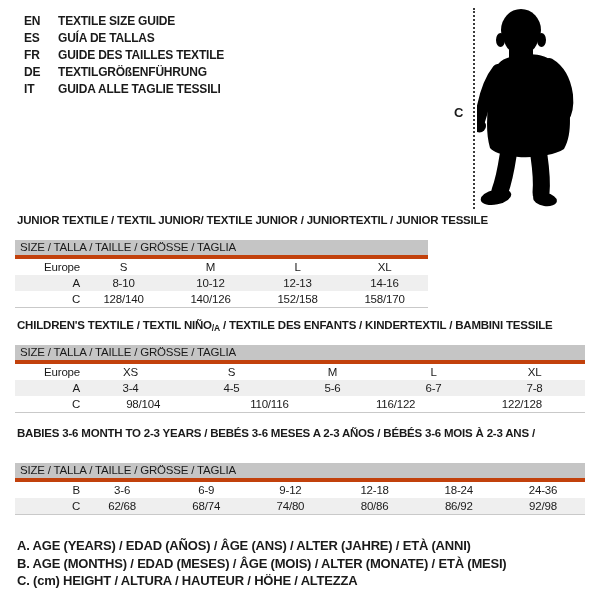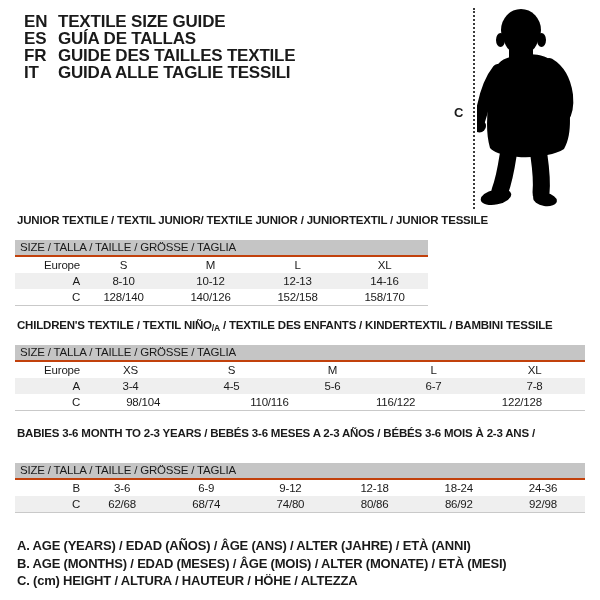--- a/index.html
+++ b/index.html
@@ -5,36 +5,36 @@
   html,body{margin:0;padding:0}
   body{
     width:600px;height:600px;position:relative;overflow:hidden;
     background:#ffffff;color:#1a1a1a;
     font-family:"Liberation Sans", sans-serif;
     -webkit-font-smoothing:antialiased;
   }
   
   .lang-block{position:absolute;left:24px;top:13px}
   .lang-row{display:flex;height:17px;line-height:17px;
-    font-size:17px;font-weight:700;letter-spacing:-0.2px;white-space:nowrap}
+    font-size:12px;font-weight:700;letter-spacing:-0.2px;white-space:nowrap}
   .lang-code{width:34px}
   
   .measure-line{position:absolute;left:473px;top:8px;height:201px;width:0;
     border-left:2px dotted #3a3a3a}
   .measure-label{position:absolute;left:454px;top:105px;
     font-size:13px;font-weight:700}
   .baby-figure{position:absolute;left:477px;top:7px}
   
   .sec-title{position:absolute;font-size:11.5px;font-weight:700;
     letter-spacing:-0.2px;white-space:nowrap}
   .sub{font-size:8.5px;vertical-align:-2px;font-weight:700}
   
   .size-table{position:absolute}
   .size-bar{height:15px;line-height:15px;background:#c5c5c5;
-    border-bottom:2px solid #c2410c;font-size:11.5px;padding-left:5px;
+    border-bottom:4px solid #c2410c;font-size:11.5px;padding-left:5px;
     letter-spacing:-0.2px;white-space:nowrap}
   .t-row{display:flex;height:16px;line-height:16px;font-size:11.5px;
     letter-spacing:-0.2px}
   .t-row .lbl{width:65px;padding-left:4px;box-sizing:border-box;text-align:right}
   .t-cell{flex:1;text-align:center}
   .stripe{background:#efefef}
   .t-last{border-bottom:1px solid #c9c9c9}
   
   .legend{position:absolute;left:17px;top:537px}
   .legend-line{height:17.5px;line-height:17.5px;font-size:13px;
@@ -48,20 +48,24 @@
     <span class="lang-code">EN</span>
     <span class="lang-label">TEXTILE SIZE GUIDE</span>
   </div>
   <div class="lang-row">
     <span class="lang-code">ES</span>
     <span class="lang-label">GUÍA DE TALLAS</span>
   </div>
   <div class="lang-row">
     <span class="lang-code">FR</span>
     <span class="lang-label">GUIDE DES TAILLES TEXTILE</span>
+  </div>
+  <div class="lang-row">
+    <span class="lang-code">DE</span>
+    <span class="lang-label">TEXTILGRÖßENFÜHRUNG</span>
   </div>
   <div class="lang-row">
     <span class="lang-code">IT</span>
     <span class="lang-label">GUIDA ALLE TAGLIE TESSILI</span>
   </div>
 </div>
 
 <div class="measure-line"></div>
 <div class="measure-label">C</div>
 <svg class="baby-figure" width="116" height="201" viewBox="0 0 116 201" xmlns="http://www.w3.org/2000/svg">

